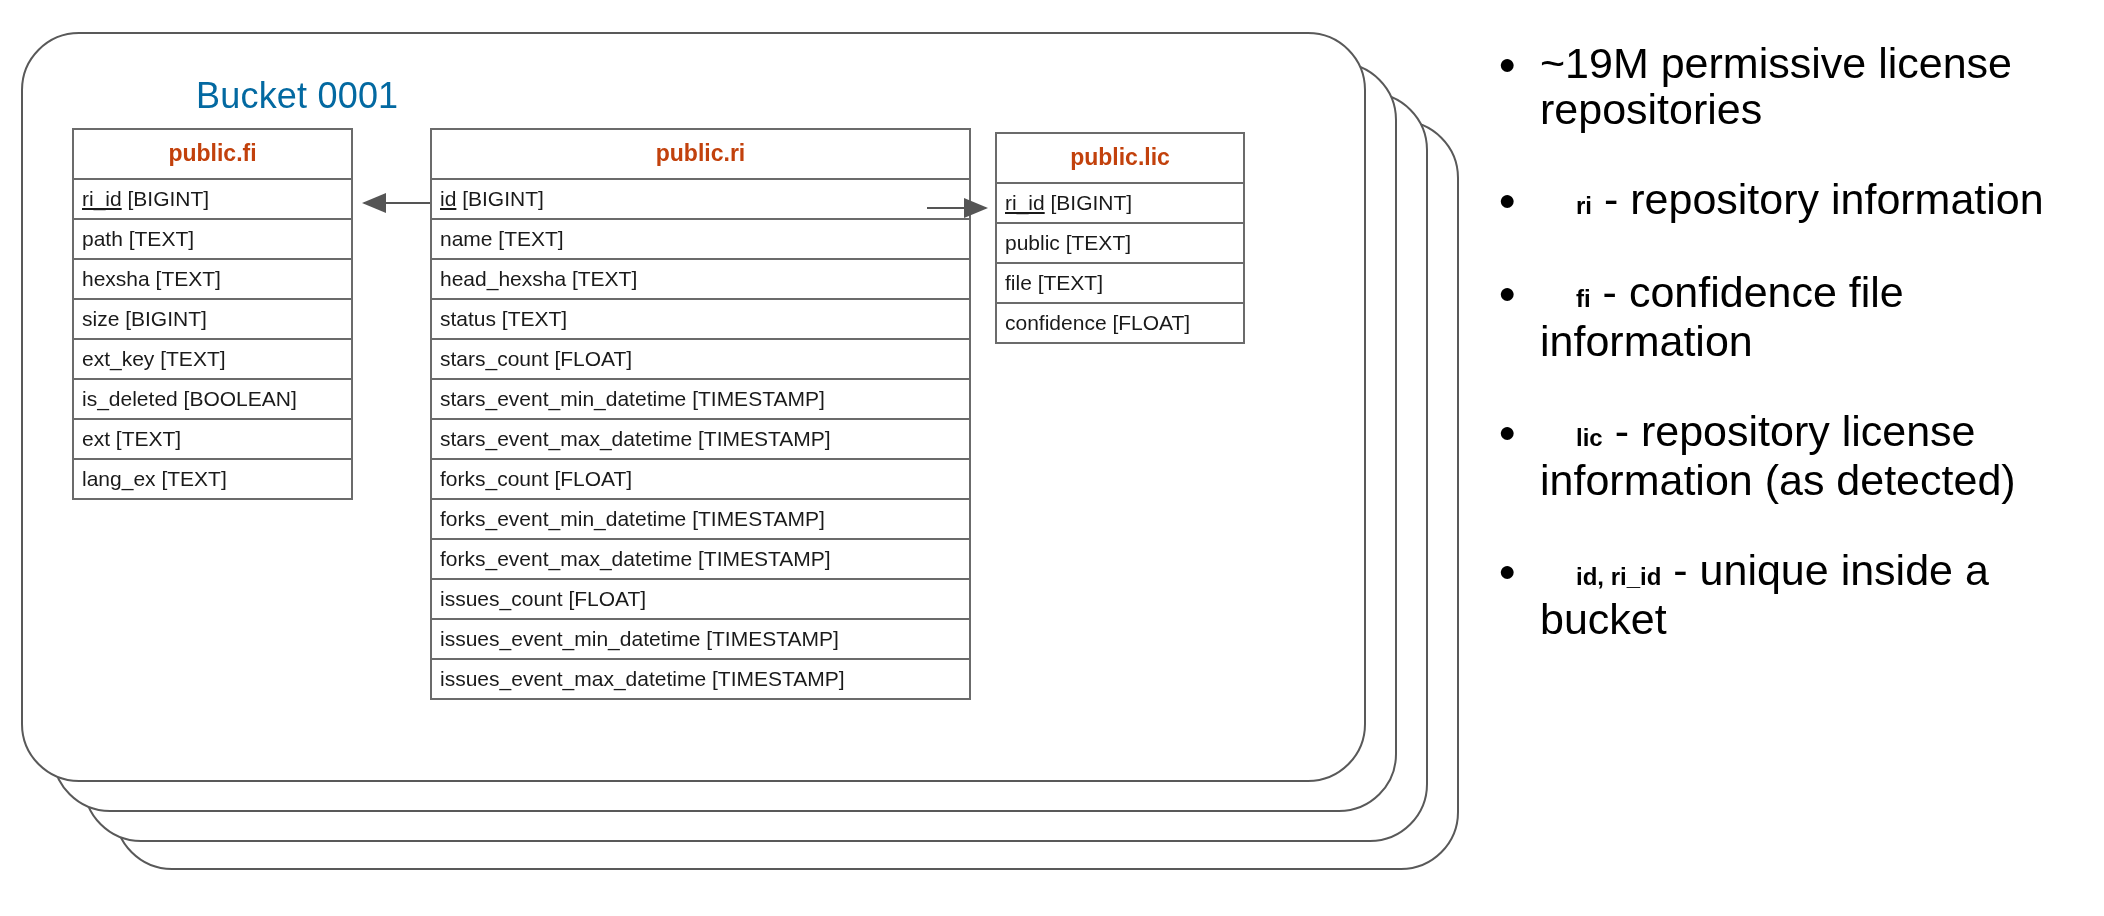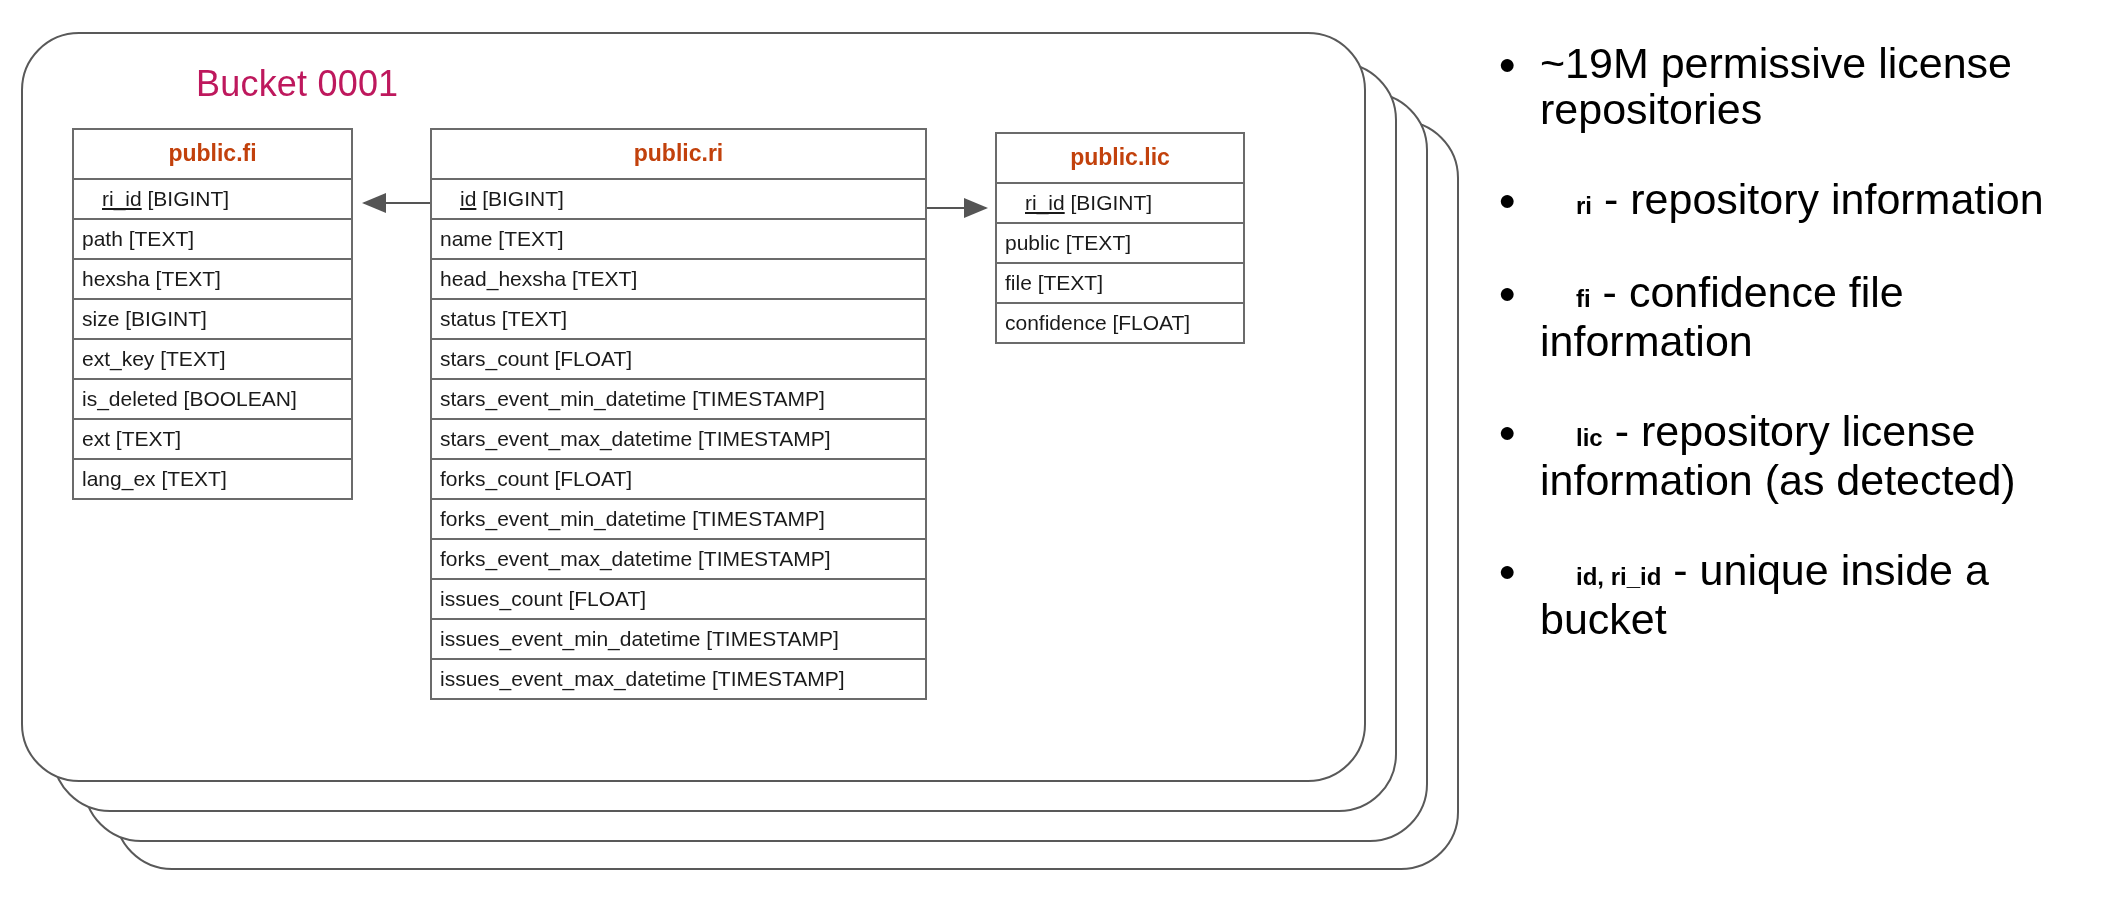--- a/index.html
+++ b/index.html
@@ -33,26 +33,26 @@
   }
   #bucket-shell-4 { left: 114px; top: 120px; width: 1345px; height: 750px; z-index: 1; }
   #bucket-shell-3 { left:  83px; top:  92px; width: 1345px; height: 750px; z-index: 2; }
   #bucket-shell-2 { left:  52px; top:  62px; width: 1345px; height: 750px; z-index: 3; }
   #bucket-shell-1 { left:  21px; top:  32px; width: 1345px; height: 750px; z-index: 4; }
 
   
   #bucket-title {
     position: absolute;
     left: 196px;
-    top: 62px;
+    top: 74px;
     z-index: 10;
     font-size: 36px;
     line-height: 44px;
     letter-spacing: 0.2px;
-    color: #be185d;
+    color: #0369a1;
     white-space: nowrap;
   }
 
   
   .er-table {
     position: absolute;
     z-index: 12;
     background: #ffffff;
     border: 2px solid #6b6b6b;
     box-sizing: border-box;
@@ -72,24 +72,24 @@
     font-size: 21px;
     line-height: 1;
     padding: 8px 6px 9px 8px;
     border-bottom: 2px solid #6b6b6b;
     color: #1a1a1a;
     white-space: nowrap;
     height: 21px;
     box-sizing: content-box;
   }
   .er-row:last-child { border-bottom: none; border-radius: 10px; }
-  .er-row .pk { text-decoration: underline; margin-left: 20px; }
+  .er-row .pk { text-decoration: underline; }
 
   #table-fi  { left: 72px;  top: 128px; width: 281px; }
-  #table-ri  { left: 430px; top: 128px; width: 497px; }
+  #table-ri  { left: 430px; top: 128px; width: 541px; }
   #table-lic { left: 995px; top: 132px; width: 250px; }
 
   
   #connectors {
     position: absolute;
     left: 0; top: 0;
     width: 1460px; height: 916px;
     z-index: 13;
     pointer-events: none;
   }

